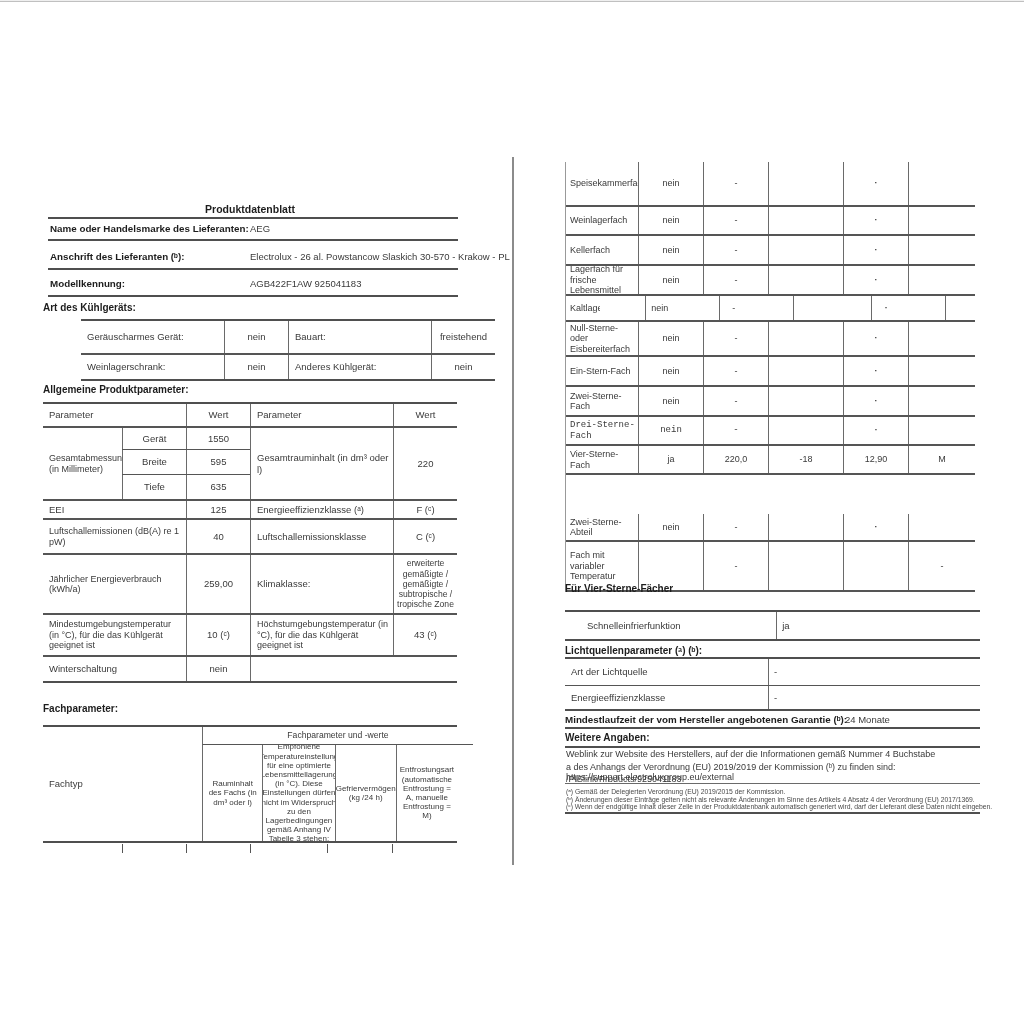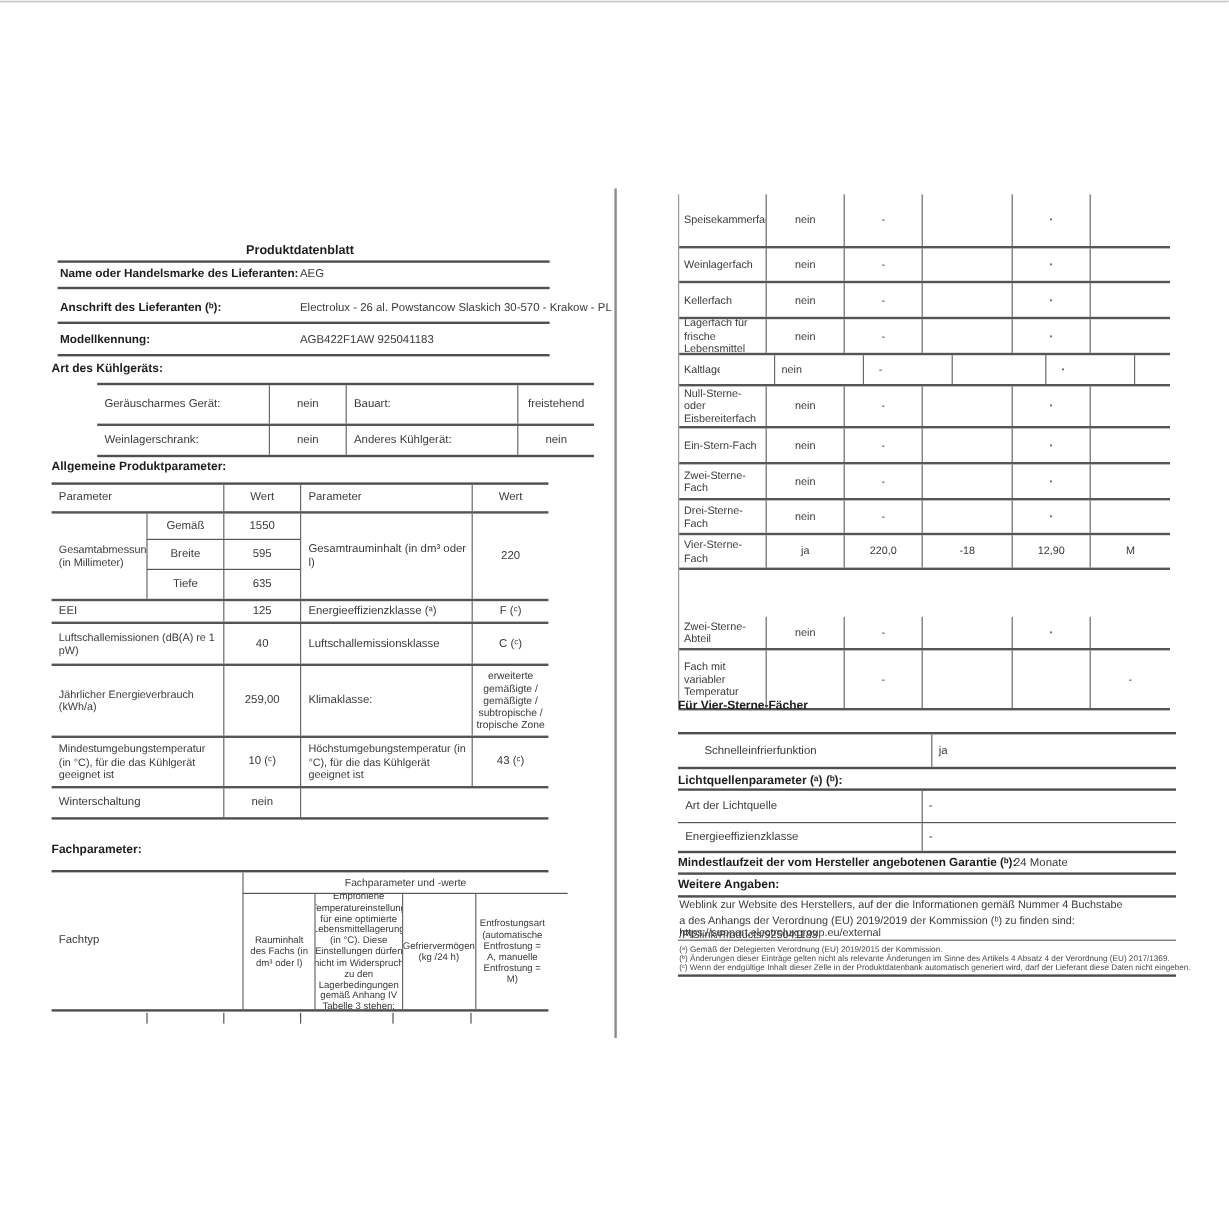--- a/index.html
+++ b/index.html
@@ -79,21 +79,21 @@
     <div class="trow" style="height:24px;">
       <div class="cell l" style="width:143px;">Parameter</div>
       <div class="cell bl c" style="width:64px;">Wert</div>
       <div class="cell bl l" style="width:143px;">Parameter</div>
       <div class="cell bl c" style="width:64px;">Wert</div>
     </div>
     <div class="trow" style="height:73px;">
       <div class="cell l f9" style="width:79px;">Gesamtabmessungen (in Millimeter)</div>
       <div style="width:128px;display:flex;flex-direction:column;box-sizing:border-box;">
         <div style="display:flex;height:23px;border-bottom:1px solid #555;box-sizing:border-box;">
-          <div class="cell bl c" style="width:64px;height:100%;">Gemäß</div>
+          <div class="cell bl c" style="width:64px;height:100%;">Gerät</div>
           <div class="cell bl c" style="width:64px;height:100%;">1550</div>
         </div>
         <div style="display:flex;height:25px;border-bottom:1px solid #555;box-sizing:border-box;">
           <div class="cell bl c" style="width:64px;height:100%;">Breite</div>
           <div class="cell bl c" style="width:64px;height:100%;">595</div>
         </div>
         <div style="display:flex;height:25px;box-sizing:border-box;">
           <div class="cell bl c" style="width:64px;height:100%;">Tiefe</div>
           <div class="cell bl c" style="width:64px;height:100%;">635</div>
         </div>
@@ -212,21 +212,21 @@
       <div class="cell bl c f9" style="width:67px;"></div>
     </div>
     <div class="trow" style="height:30px;">
       <div class="cell f9" style="width:72px;padding-left:4px;">Zwei-Sterne-Fach</div>
       <div class="cell bl c f9" style="width:65px;">nein</div>
       <div class="cell bl c f9" style="width:65px;">-</div>
       <div class="cell bl c f9" style="width:75px;"></div>
       <div class="cell bl c f9 dot" style="width:65px;">·</div>
       <div class="cell bl c f9" style="width:67px;"></div>
     </div>
-    <div class="trow" style="height:29px;">
+    <div class="trow" style="height:29px;font-family:Liberation Mono, monospace;">
       <div class="cell f9" style="width:72px;padding-left:4px;">Drei-Sterne-Fach</div>
       <div class="cell bl c f9" style="width:65px;">nein</div>
       <div class="cell bl c f9" style="width:65px;">-</div>
       <div class="cell bl c f9" style="width:75px;"></div>
       <div class="cell bl c f9 dot" style="width:65px;">·</div>
       <div class="cell bl c f9" style="width:67px;"></div>
     </div>
     <div class="trow" style="height:29px;">
       <div class="cell f9" style="width:72px;padding-left:4px;">Vier-Sterne-Fach</div>
       <div class="cell bl c f9" style="width:65px;">ja</div>

